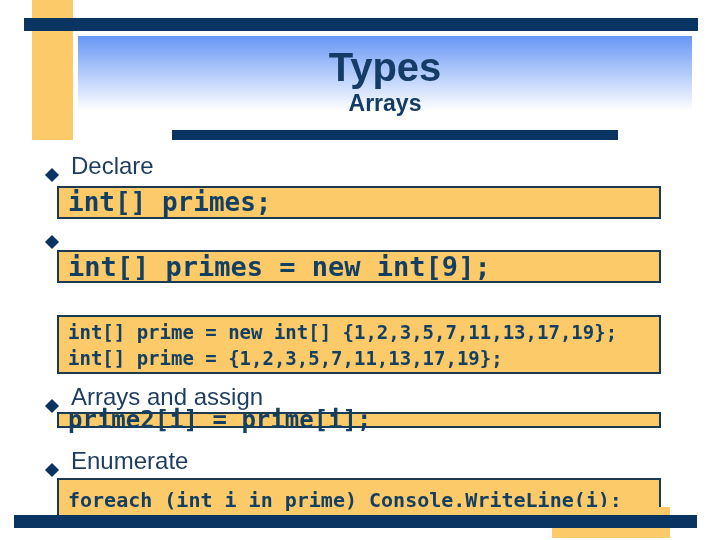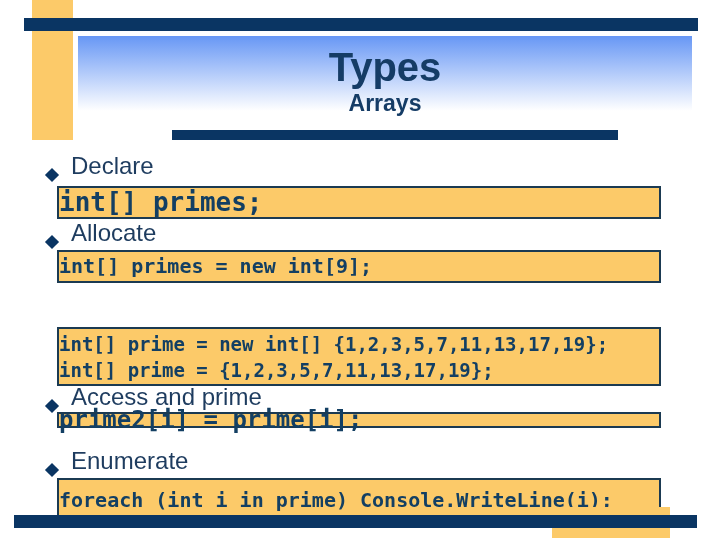--- a/index.html
+++ b/index.html
@@ -57,30 +57,31 @@
   .h-allocate{top:221px}
   .h-initialize{top:288px}
   .h-access{top:385px}
   .h-enumerate{top:449px}
   
   .code-box{
     position:absolute;left:57px;width:604px;box-sizing:border-box;
     background:var(--yellow,#FCCA69);
     border:2px solid var(--box-border,#1B3A52);
     display:flex;flex-direction:column;justify-content:center;
+    padding-left:9px;
   }
   .code-line{
     font-family:"DejaVu Sans Mono",monospace;font-weight:bold;
     color:var(--code-text,#133F63);white-space:pre;
   }
   .box-declare{top:186px;height:33px}
   .box-declare .code-line{font-size:26px;line-height:29px}
   .box-allocate{top:250px;height:33px}
-  .box-allocate .code-line{font-size:20px;line-height:25px}
-  .box-initialize{top:327px;height:59px}
+  .box-allocate .code-line{font-size:27px;line-height:25px}
+  .box-initialize{top:315px;height:59px}
   .box-initialize .code-line{font-size:19px;line-height:26px}
   .box-access{top:412px;height:16px}
   .box-access .code-line{font-size:24px;line-height:27px}
   .box-enumerate{top:478px;height:44px}
   .box-enumerate .code-line{font-size:20px;line-height:25px}
 </style>
 </head>
 <body>
 
 <div class="slide">
@@ -97,34 +98,33 @@
   <div class="heading-row h-declare">
     <span class="bullet-diamond"></span>
     <span class="heading-label">Declare</span>
   </div>
   <div class="code-box box-declare">
     <div class="code-line">int[] primes;</div>
   </div>
 
   <div class="heading-row h-allocate">
     <span class="bullet-diamond"></span>
-    <span class="heading-label">Allocate</span>
   </div>
   <div class="code-box box-allocate">
     <div class="code-line">int[] primes = new int[9];</div>
   </div>
 
   <div class="code-box box-initialize">
     <div class="code-line">int[] prime = new int[] {1,2,3,5,7,11,13,17,19};</div>
     <div class="code-line">int[] prime = {1,2,3,5,7,11,13,17,19};</div>
   </div>
 
   <div class="heading-row h-access">
     <span class="bullet-diamond"></span>
-    <span class="heading-label">Access and prime</span>
+    <span class="heading-label">Arrays and assign</span>
   </div>
   <div class="code-box box-access">
     <div class="code-line">prime2[i] = prime[i];</div>
   </div>
 
   <div class="heading-row h-enumerate">
     <span class="bullet-diamond"></span>
     <span class="heading-label">Enumerate</span>
   </div>
   <div class="code-box box-enumerate">

